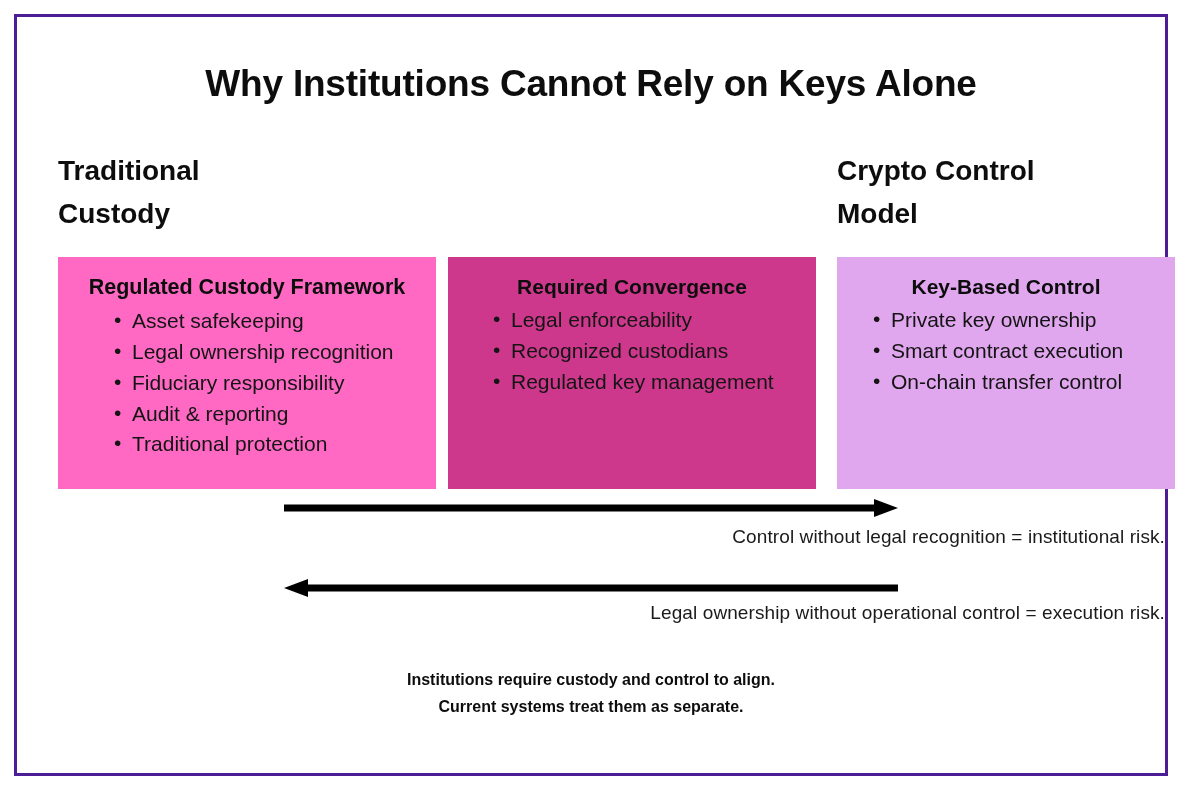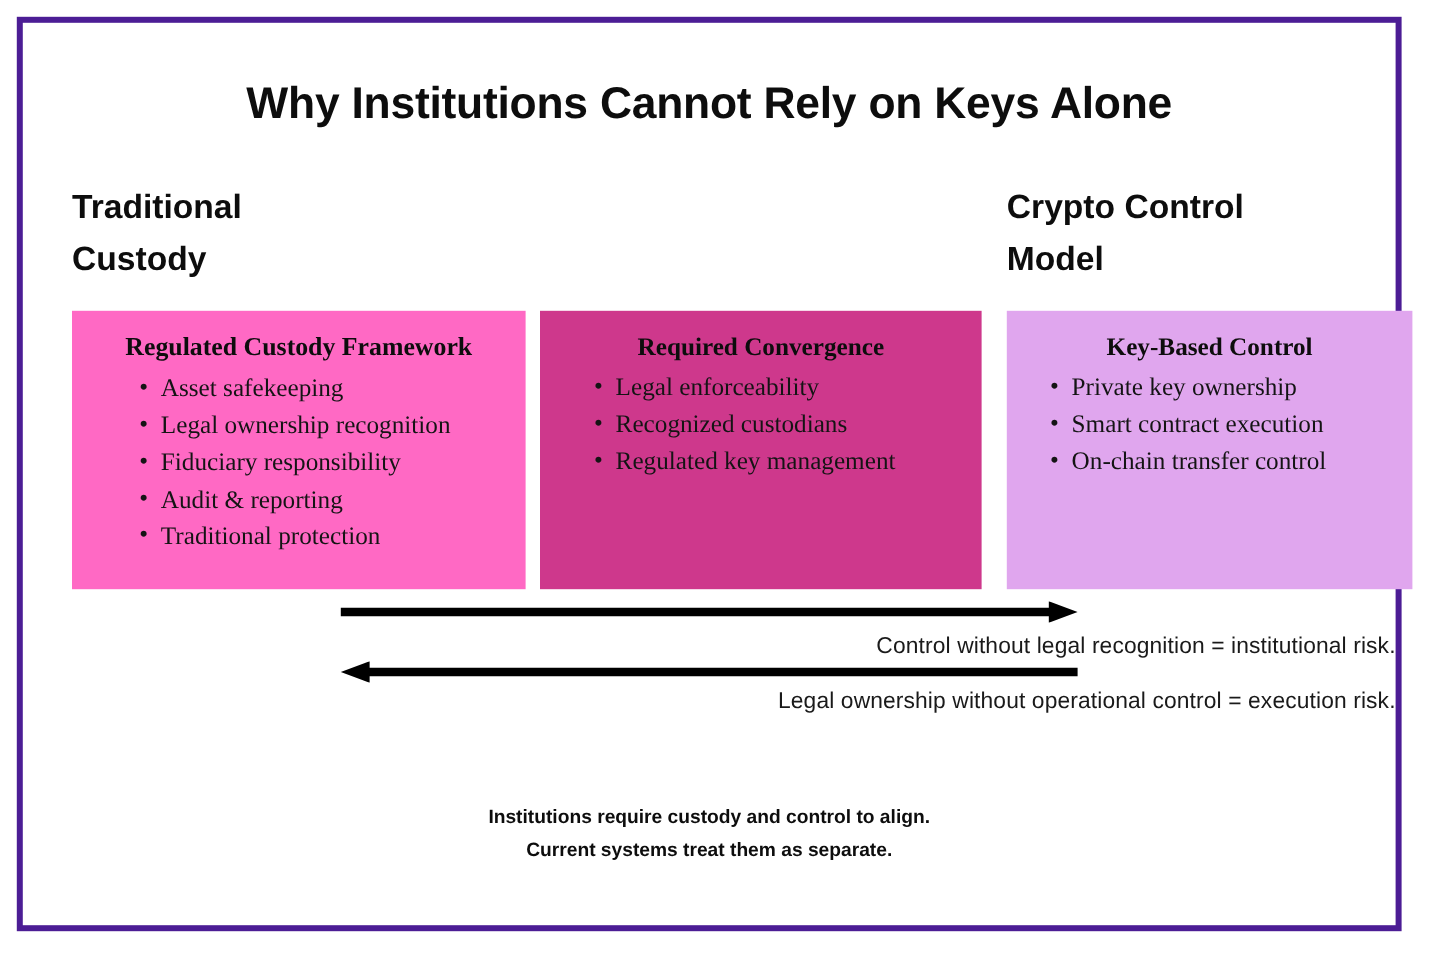--- a/index.html
+++ b/index.html
@@ -15,21 +15,21 @@
     overflow: hidden;
   }
 
   
   .frame {
     position: absolute;
     left: 14px;
     top: 14px;
     width: 1154px;
     height: 762px;
-    border: 5px solid #4c1d95;
+    border: 3px solid #4c1d95;
     box-sizing: border-box;
     background: #ffffff;
   }
 
   
   .title {
     position: absolute;
     left: 0;
     top: 46px;
     width: 100%;
@@ -53,21 +53,20 @@
   .col-head.left  { left: 41px;  width: 378px; }
   .col-head.right { left: 820px; width: 338px; }
 
   
   .card {
     position: absolute;
     top: 240px;
     height: 232px;
     box-sizing: border-box;
     padding: 16px 10px 0 10px;
-    font-family: Liberation Serif, serif;
   }
   .card.left   { left: 41px;  width: 378px; }
   .card.middle { left: 431px; width: 368px; }
   .card.right  { left: 820px; width: 338px; }
 
   .card-title {
     text-align: center;
     font-size: 21px;
     font-weight: bold;
     color: #0d0d0d;
@@ -99,21 +98,21 @@
     color: #141414;
   }
   
   .card.left   .card-list { margin-left: 36px; }
   .card.middle .card-list { margin-left: 25px; }
   .card.right  .card-list { margin-left: 16px; }
 
   
   .arrow-block { position: absolute; left: 0; width: 100%; }
   .arrow-block.first  { top: 482px; }
-  .arrow-block.second { top: 532px; }
+  .arrow-block.second { top: 562px; }
 
   .arrow-svg {
     display: block;
     margin: 0 auto;
   }
   .arrow-caption {
     text-align: right;
     font-size: 19px;
     color: #1a1a1a;
     margin-top: 9px;

